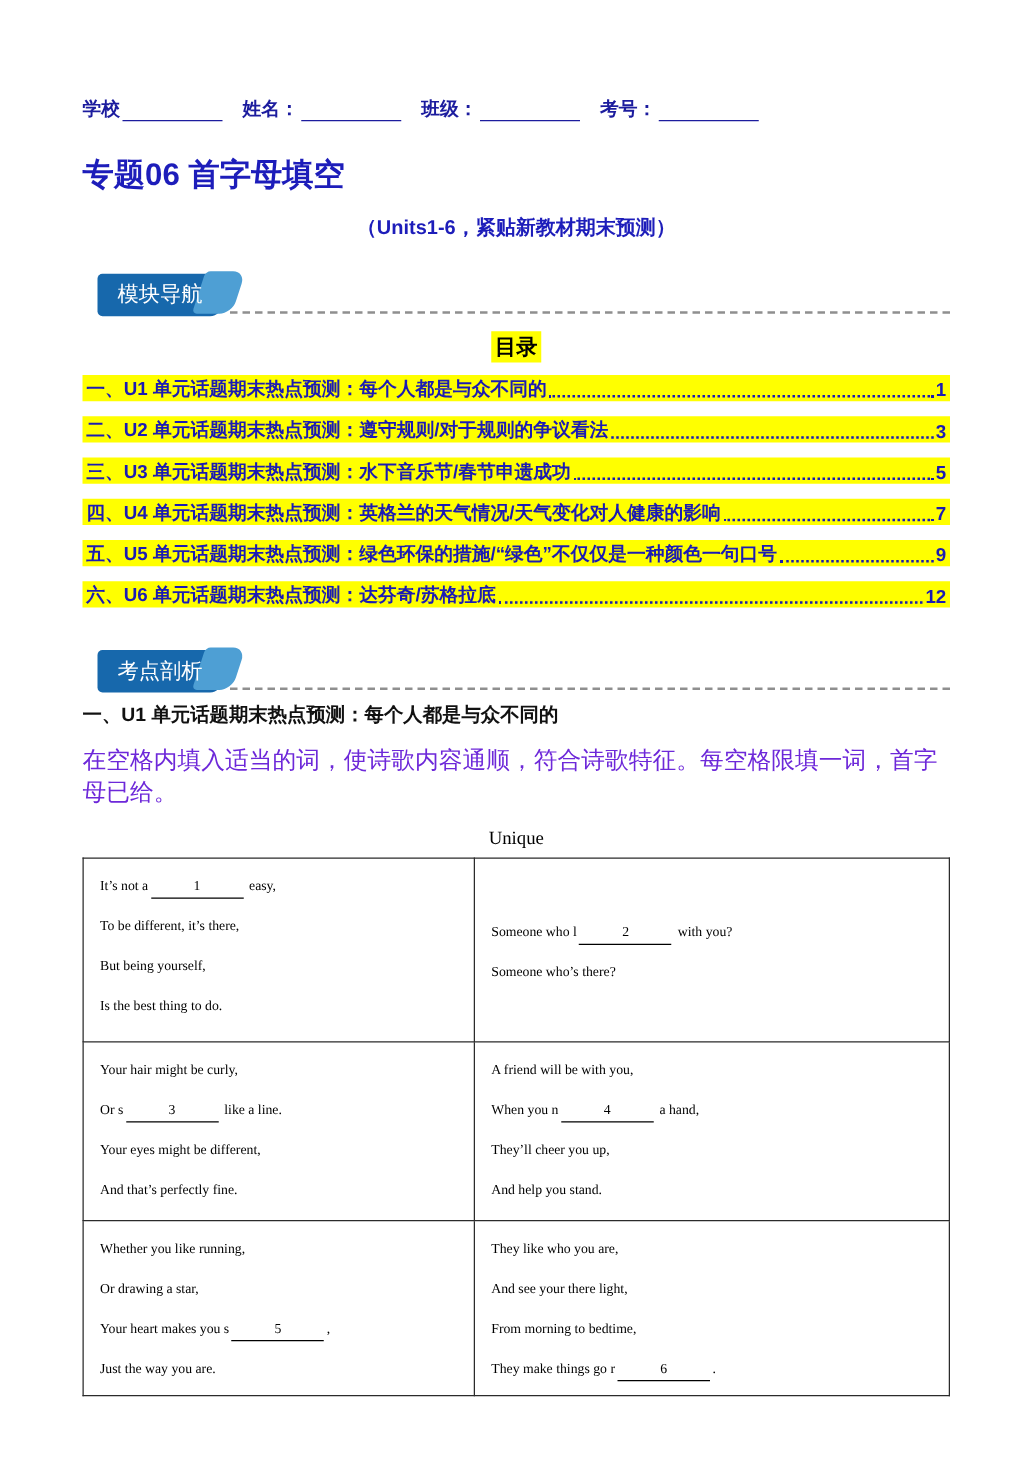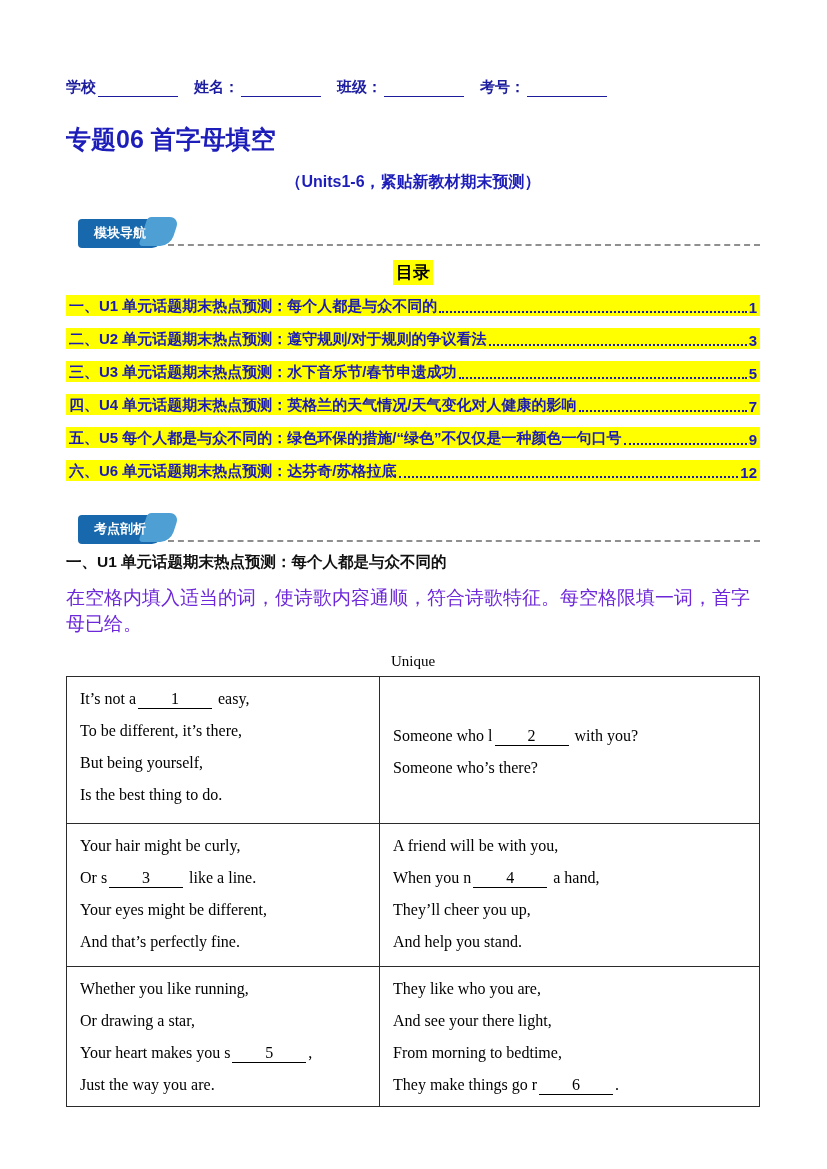--- a/index.html
+++ b/index.html
@@ -14,21 +14,21 @@
 
   
   .doc-title{margin:26px 0 0;text-align:left;font-size:25px;font-weight:bold;color:#1d1dba;}
   .doc-subtitle{margin:16px 0 0;text-align:center;font-size:16px;font-weight:bold;color:#1d1dba;}
 
   
   .badge-row{display:flex;align-items:flex-end;position:relative;}
   .badge-row.first{margin-top:26px;}
   .badge-row.second{margin-top:34px;}
   .badge{position:relative;z-index:0;display:inline-block;margin-left:12px;background:#1768ac;color:#fff;
-         font-size:13px;font-weight:bold;padding:5px 16px 6px;border-radius:4px 10px 10px 4px;white-space:nowrap;}
+         font-size:17px;font-weight:normal;padding:5px 16px 6px;border-radius:4px 10px 10px 4px;white-space:nowrap;}
   .badge::before{content:"";position:absolute;top:-2px;right:-13px;width:32px;height:100%;
          background:#4e9fd4;transform:skewX(-18deg);border-radius:4px 10px 10px 4px;z-index:-1;}
   .dash-line{flex:1;border-bottom:2px dashed #8f8f8f;margin:0 0 2px 6px;}
 
   
   .toc-title-row{text-align:center;margin-top:12px;}
   .toc-title{display:inline-block;background:#ffff00;color:#000000;font-size:17px;font-weight:bold;padding:1px 3px;}
   .toc-list{margin-top:10px;}
   .toc-item{display:flex;align-items:flex-end;background:#ffff00;color:#1b1bb4;font-weight:bold;
             font-size:15px;height:21px;margin-bottom:12px;padding:0 3px;}
@@ -38,21 +38,21 @@
 
   
   .section-heading{margin:8px 0 0;font-size:15.5px;font-weight:bold;color:#111;}
   .instructions{margin:12px 0 0;font-size:19px;color:#6d28d9;}
   .poem-title{margin:16px 0 6px;text-align:center;font-size:15px;color:#000;
               font-family:"Liberation Serif",serif;}
 
   
   #poem-table{width:694px;border-collapse:collapse;table-layout:fixed;}
   #poem-table td{border:1.5px solid #2b2b2b;vertical-align:top;padding:12px 10px 8px 13px;
-                 font-family:"Liberation Serif",serif;font-size:16px;color:#000;}
+                 font-family:"Liberation Serif",serif;font-size:11px;color:#000;}
   #poem-table td.left-col{width:289px;}
   #poem-table tr:nth-child(1){height:147px;}
   #poem-table tr:nth-child(2){height:143px;}
   #poem-table tr:nth-child(3){height:140px;}
   #poem-table td.v-middle{vertical-align:middle;}
   .poem-line{margin:0 0 12px;line-height:20px;white-space:nowrap;}
   .poem-line:last-child{margin-bottom:0;}
   .blank{display:inline-block;width:74px;border-bottom:1px solid #000;text-align:center;
          line-height:16px;height:17px;margin:0 2px;}
 </style>
@@ -112,21 +112,21 @@
     <span class="toc-page">5</span>
   </div>
 
   <div class="toc-item">
     <span class="toc-label">四、U4 单元话题期末热点预测：英格兰的天气情况/天气变化对人健康的影响</span>
     <span class="toc-leader"></span>
     <span class="toc-page">7</span>
   </div>
 
   <div class="toc-item">
-    <span class="toc-label">五、U5 每个人都是与众不同的：绿色环保的措施/“绿色”不仅仅是一种颜色一句口号</span>
+    <span class="toc-label">五、U5 单元话题期末热点预测：绿色环保的措施/“绿色”不仅仅是一种颜色一句口号</span>
     <span class="toc-leader"></span>
     <span class="toc-page">9</span>
   </div>
 
   <div class="toc-item">
     <span class="toc-label">六、U6 单元话题期末热点预测：达芬奇/苏格拉底</span>
     <span class="toc-leader"></span>
     <span class="toc-page">12</span>
   </div>
 </div>

